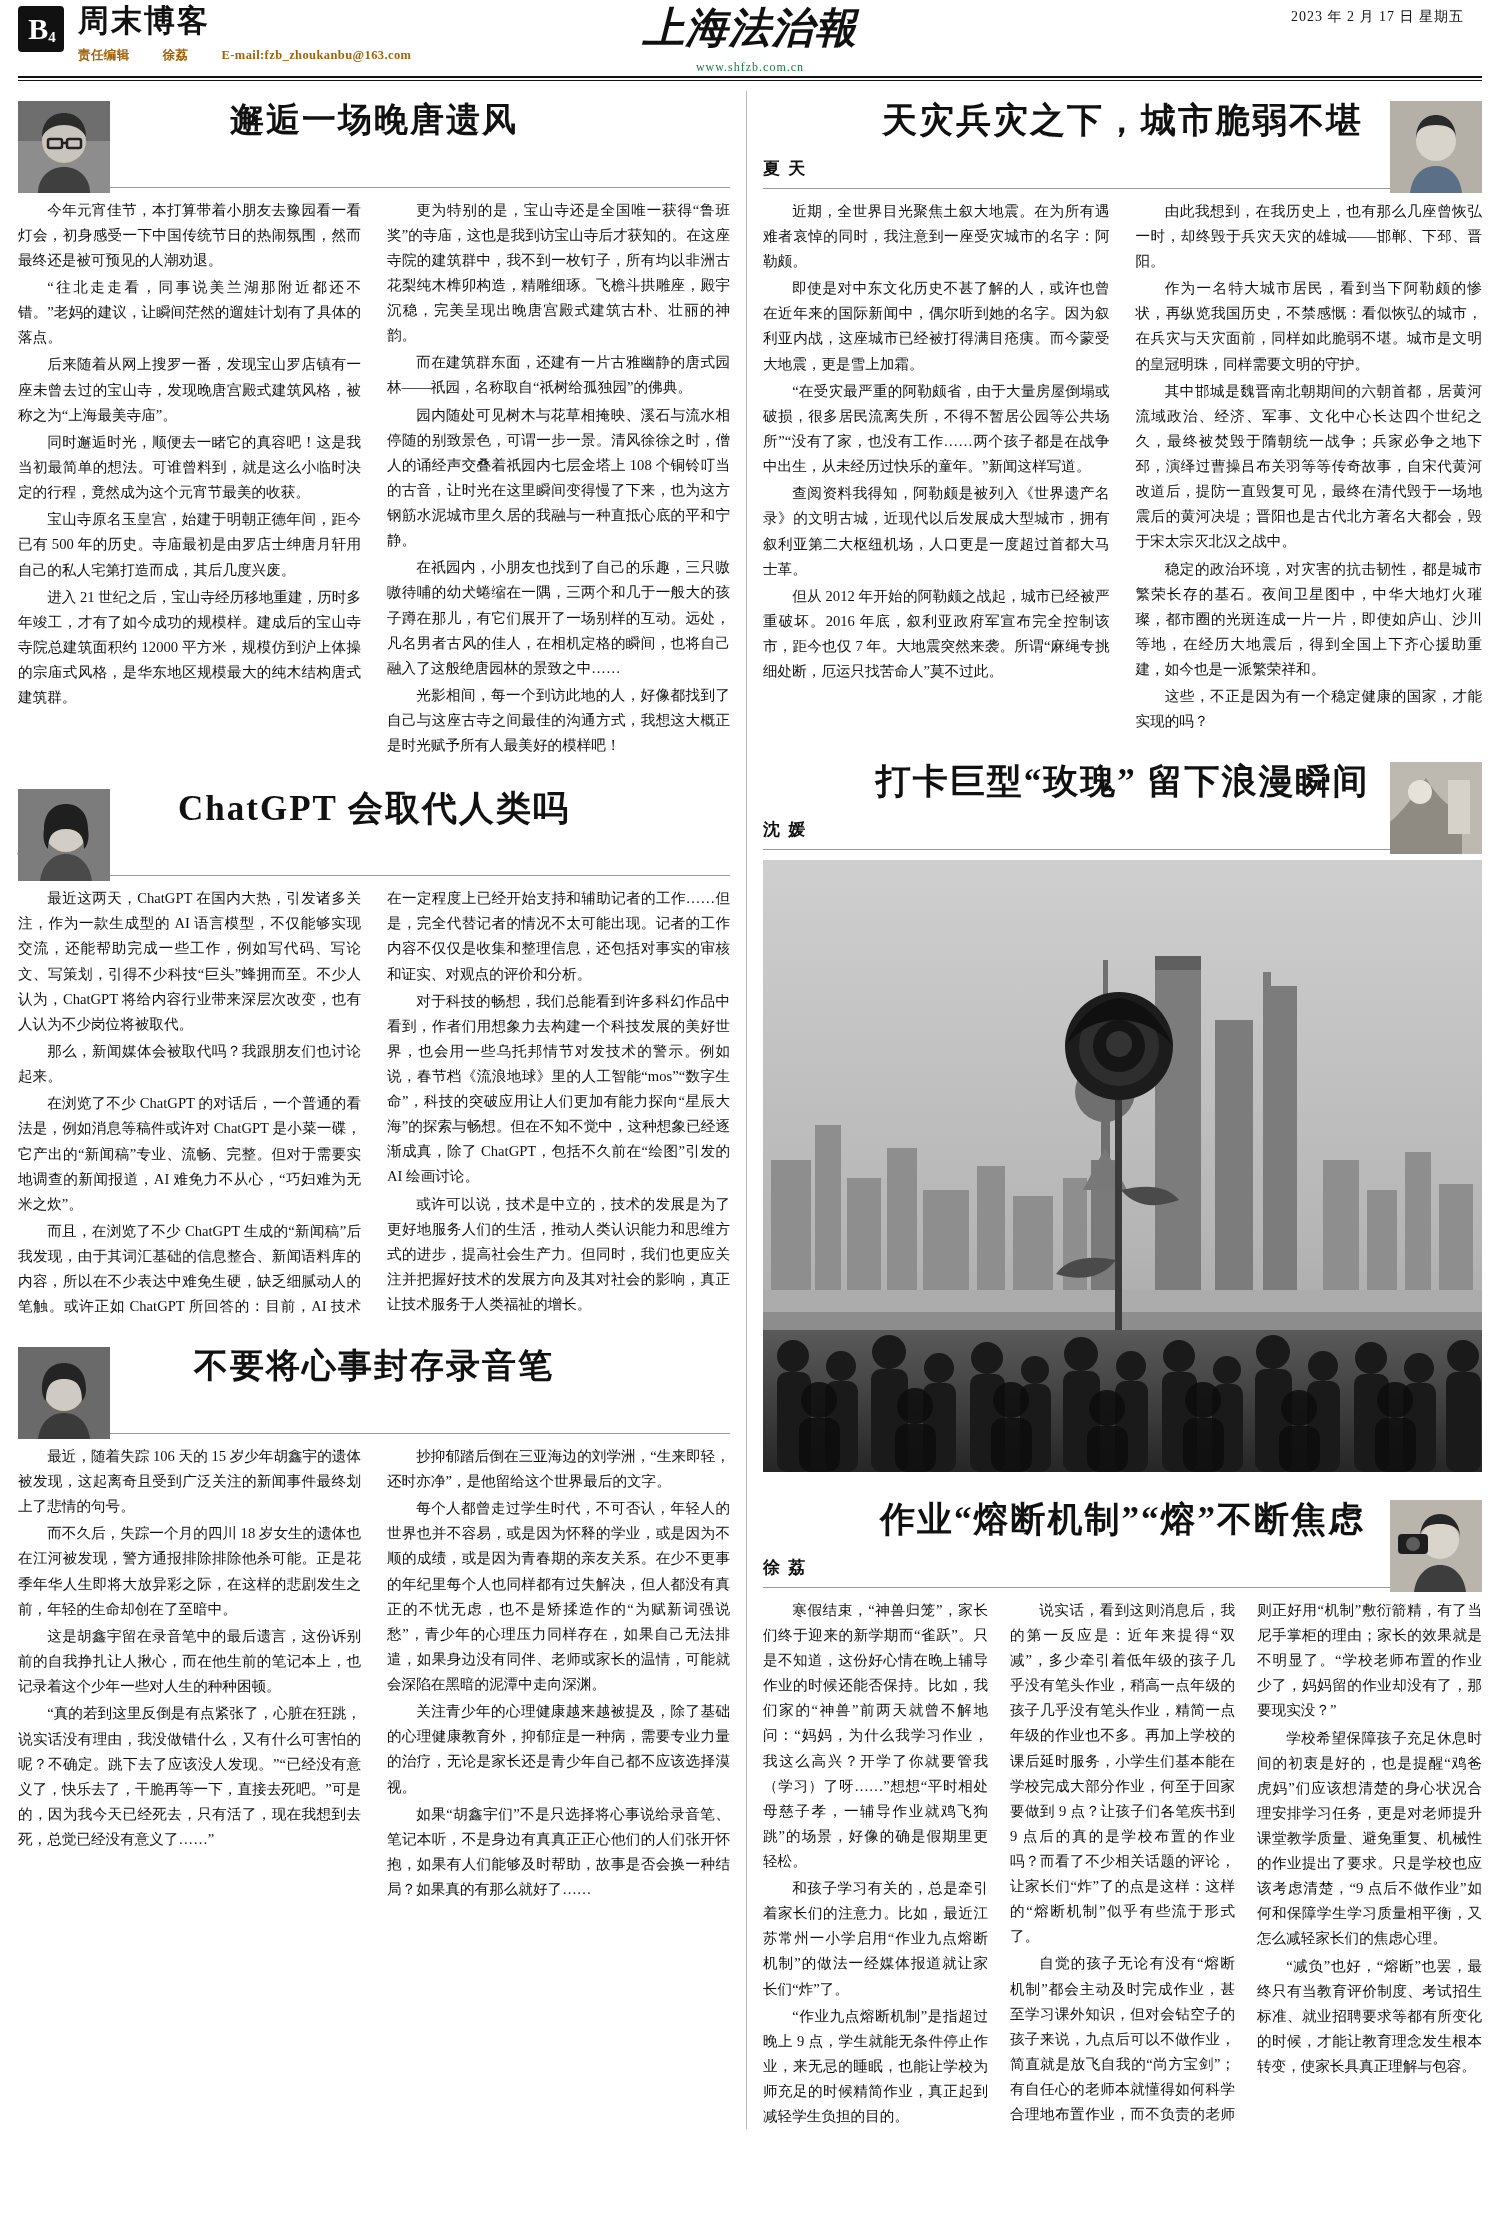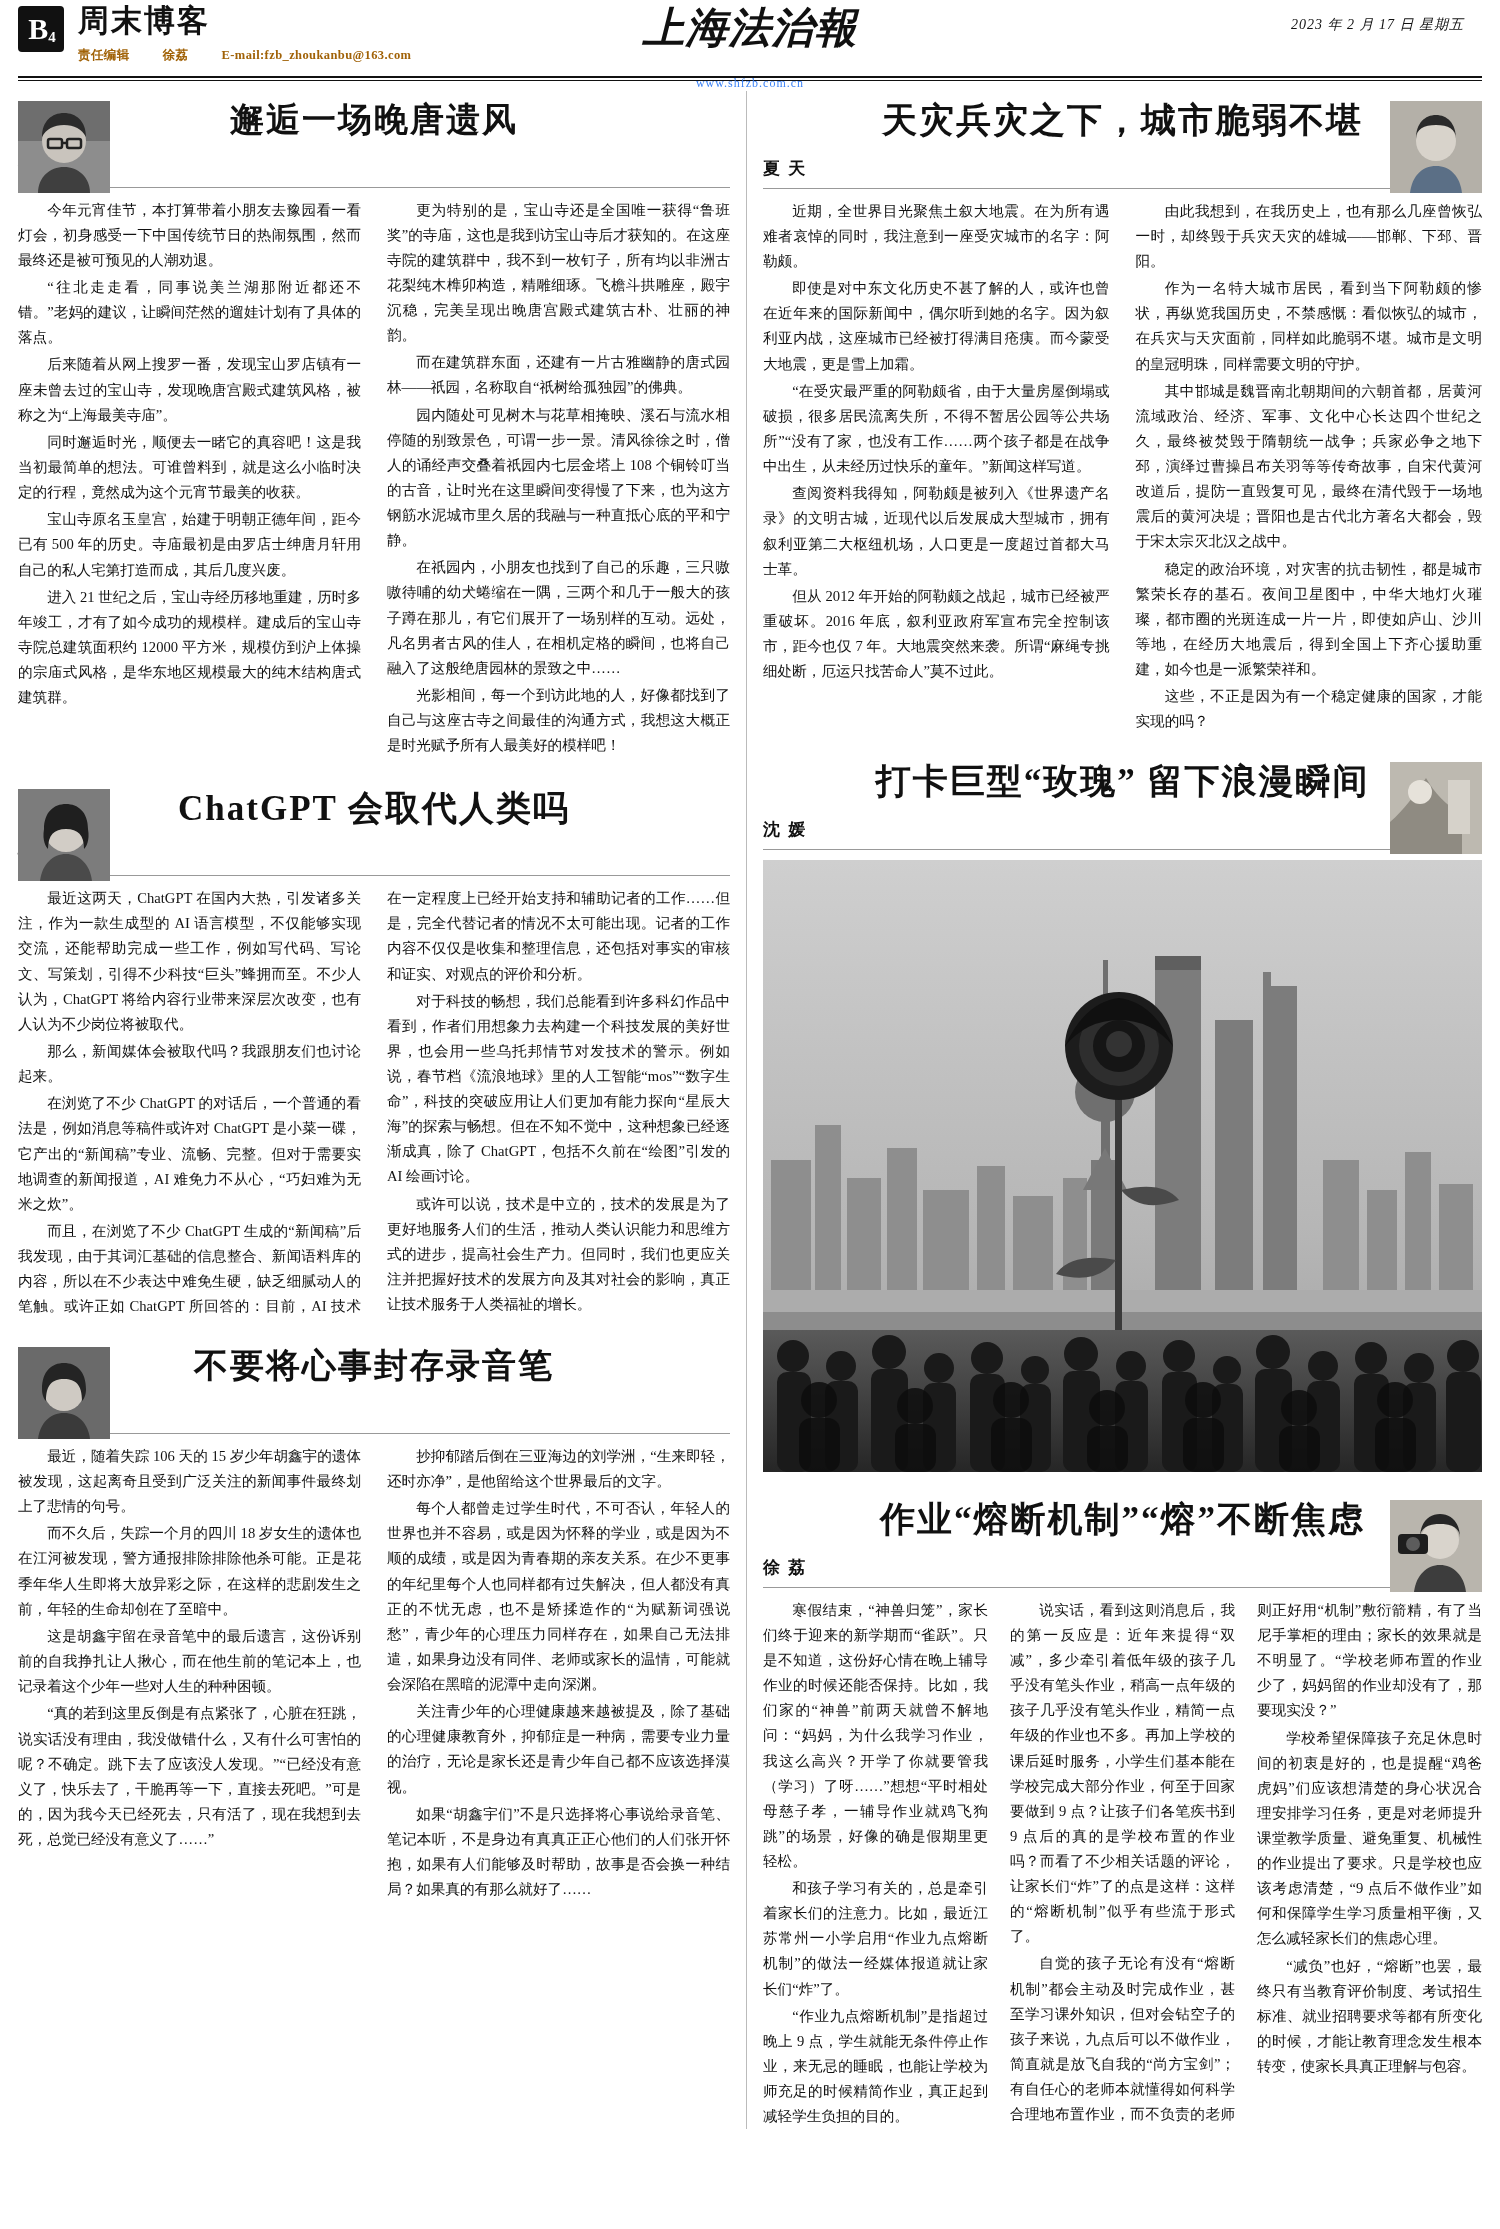--- a/index.html
+++ b/index.html
@@ -81,30 +81,29 @@
   .paper-logo .name {
     font-family: Liberation Mono, monospace;
     font-weight: bold;
     font-size: 42px;
     letter-spacing: 1px;
     font-style: italic;
   }
   .paper-logo .url {
     font-size: 12px;
     letter-spacing: 1px;
-    margin-top: 20px;
-    color: #3b82f6;
+    margin-top: 4px;
+    color: #15803d;
   }
   .date-line {
     position: absolute;
     right: 18px;
-    top: 16px;
+    top: 8px;
     font-size: 14px;
     letter-spacing: 1px;
-    font-style: italic;
   }
   .masthead-rule {
     border: none;
     border-top: 2px solid #111;
     margin: 6px 0 0 0;
   }
   .masthead-rule2 {
     border: none;
     border-top: 1px solid #111;
     margin: 2px 0 0 0;

